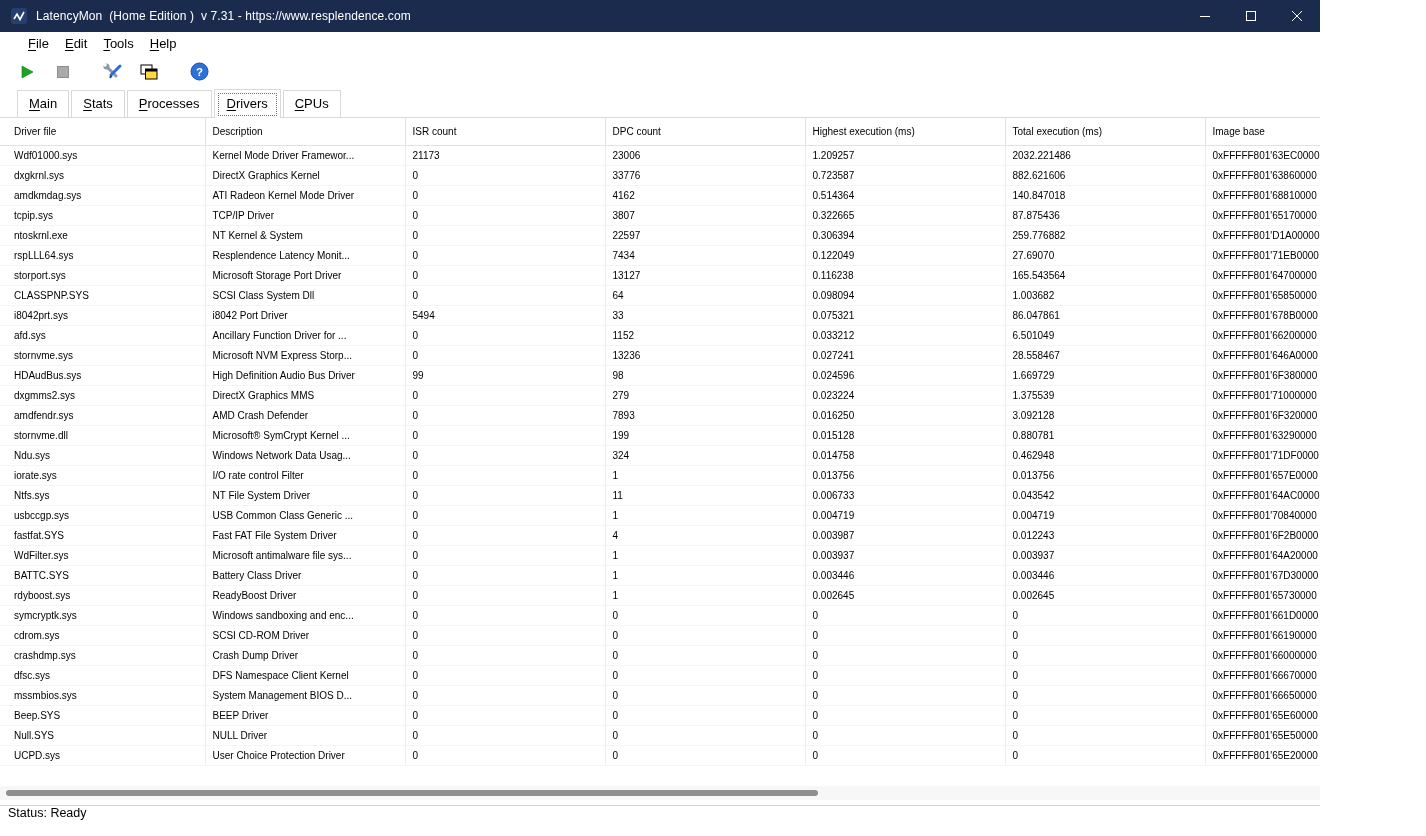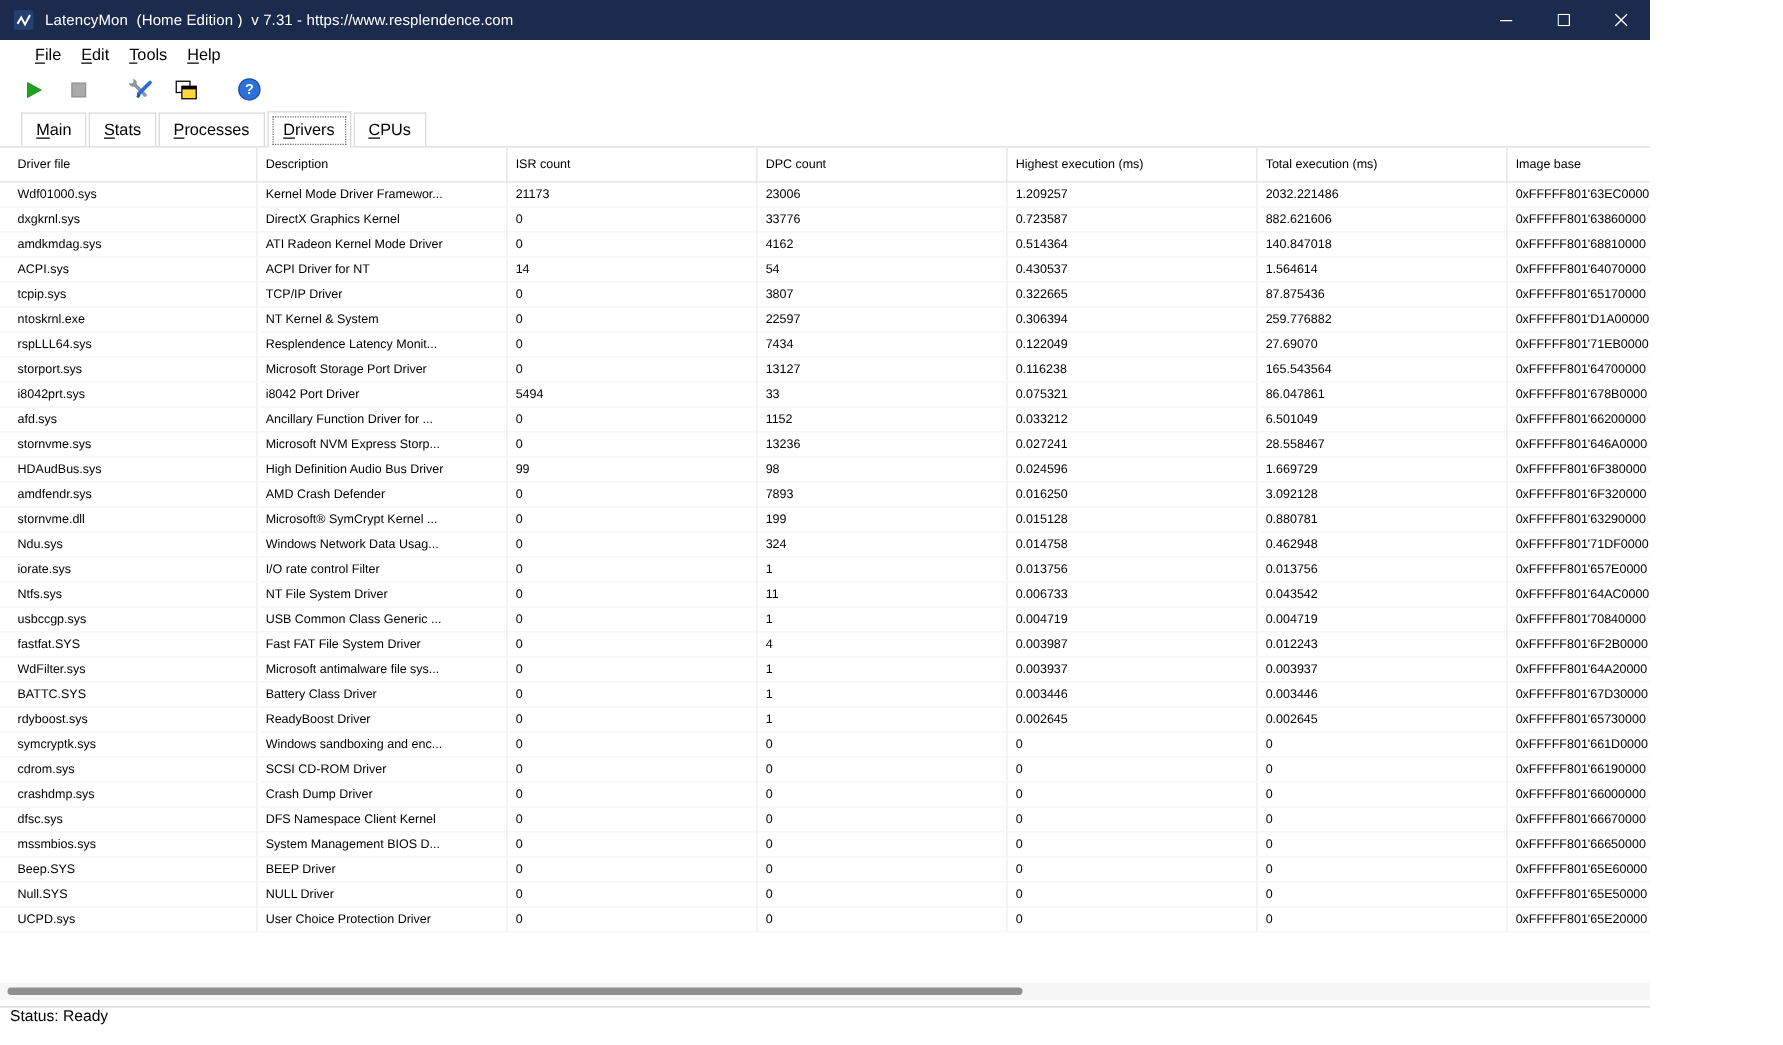--- a/index.html
+++ b/index.html
@@ -188,30 +188,20 @@
     <td class="c0" data-name="cell-driver-file">amdkmdag.sys</td>
     <td data-name="cell-description">ATI Radeon Kernel Mode Driver</td>
     <td data-name="cell-isr-count">0</td>
     <td data-name="cell-dpc-count">4162</td>
     <td data-name="cell-highest-execution">0.514364</td>
     <td data-name="cell-total-execution">140.847018</td>
     <td data-name="cell-image-base">0xFFFFF801'68810000</td>
     <td class="cf" data-name="cell-filler"></td>
   </tr>
           <tr data-name="table-row">
-    <td class="c0" data-name="cell-driver-file">ACPI.sys</td>
-    <td data-name="cell-description">ACPI Driver for NT</td>
-    <td data-name="cell-isr-count">14</td>
-    <td data-name="cell-dpc-count">54</td>
-    <td data-name="cell-highest-execution">0.430537</td>
-    <td data-name="cell-total-execution">1.564614</td>
-    <td data-name="cell-image-base">0xFFFFF801'64070000</td>
-    <td class="cf" data-name="cell-filler"></td>
-  </tr>
-          <tr data-name="table-row">
     <td class="c0" data-name="cell-driver-file">tcpip.sys</td>
     <td data-name="cell-description">TCP/IP Driver</td>
     <td data-name="cell-isr-count">0</td>
     <td data-name="cell-dpc-count">3807</td>
     <td data-name="cell-highest-execution">0.322665</td>
     <td data-name="cell-total-execution">87.875436</td>
     <td data-name="cell-image-base">0xFFFFF801'65170000</td>
     <td class="cf" data-name="cell-filler"></td>
   </tr>
           <tr data-name="table-row">
@@ -235,20 +225,30 @@
     <td class="cf" data-name="cell-filler"></td>
   </tr>
           <tr data-name="table-row">
     <td class="c0" data-name="cell-driver-file">storport.sys</td>
     <td data-name="cell-description">Microsoft Storage Port Driver</td>
     <td data-name="cell-isr-count">0</td>
     <td data-name="cell-dpc-count">13127</td>
     <td data-name="cell-highest-execution">0.116238</td>
     <td data-name="cell-total-execution">165.543564</td>
     <td data-name="cell-image-base">0xFFFFF801'64700000</td>
+    <td class="cf" data-name="cell-filler"></td>
+  </tr>
+          <tr data-name="table-row">
+    <td class="c0" data-name="cell-driver-file">CLASSPNP.SYS</td>
+    <td data-name="cell-description">SCSI Class System Dll</td>
+    <td data-name="cell-isr-count">0</td>
+    <td data-name="cell-dpc-count">64</td>
+    <td data-name="cell-highest-execution">0.098094</td>
+    <td data-name="cell-total-execution">1.003682</td>
+    <td data-name="cell-image-base">0xFFFFF801'65850000</td>
     <td class="cf" data-name="cell-filler"></td>
   </tr>
           <tr data-name="table-row">
     <td class="c0" data-name="cell-driver-file">i8042prt.sys</td>
     <td data-name="cell-description">i8042 Port Driver</td>
     <td data-name="cell-isr-count">5494</td>
     <td data-name="cell-dpc-count">33</td>
     <td data-name="cell-highest-execution">0.075321</td>
     <td data-name="cell-total-execution">86.047861</td>
     <td data-name="cell-image-base">0xFFFFF801'678B0000</td>
@@ -278,20 +278,30 @@
     <td class="c0" data-name="cell-driver-file">HDAudBus.sys</td>
     <td data-name="cell-description">High Definition Audio Bus Driver</td>
     <td data-name="cell-isr-count">99</td>
     <td data-name="cell-dpc-count">98</td>
     <td data-name="cell-highest-execution">0.024596</td>
     <td data-name="cell-total-execution">1.669729</td>
     <td data-name="cell-image-base">0xFFFFF801'6F380000</td>
     <td class="cf" data-name="cell-filler"></td>
   </tr>
           <tr data-name="table-row">
+    <td class="c0" data-name="cell-driver-file">dxgmms2.sys</td>
+    <td data-name="cell-description">DirectX Graphics MMS</td>
+    <td data-name="cell-isr-count">0</td>
+    <td data-name="cell-dpc-count">279</td>
+    <td data-name="cell-highest-execution">0.023224</td>
+    <td data-name="cell-total-execution">1.375539</td>
+    <td data-name="cell-image-base">0xFFFFF801'71000000</td>
+    <td class="cf" data-name="cell-filler"></td>
+  </tr>
+          <tr data-name="table-row">
     <td class="c0" data-name="cell-driver-file">amdfendr.sys</td>
     <td data-name="cell-description">AMD Crash Defender</td>
     <td data-name="cell-isr-count">0</td>
     <td data-name="cell-dpc-count">7893</td>
     <td data-name="cell-highest-execution">0.016250</td>
     <td data-name="cell-total-execution">3.092128</td>
     <td data-name="cell-image-base">0xFFFFF801'6F320000</td>
     <td class="cf" data-name="cell-filler"></td>
   </tr>
           <tr data-name="table-row">

